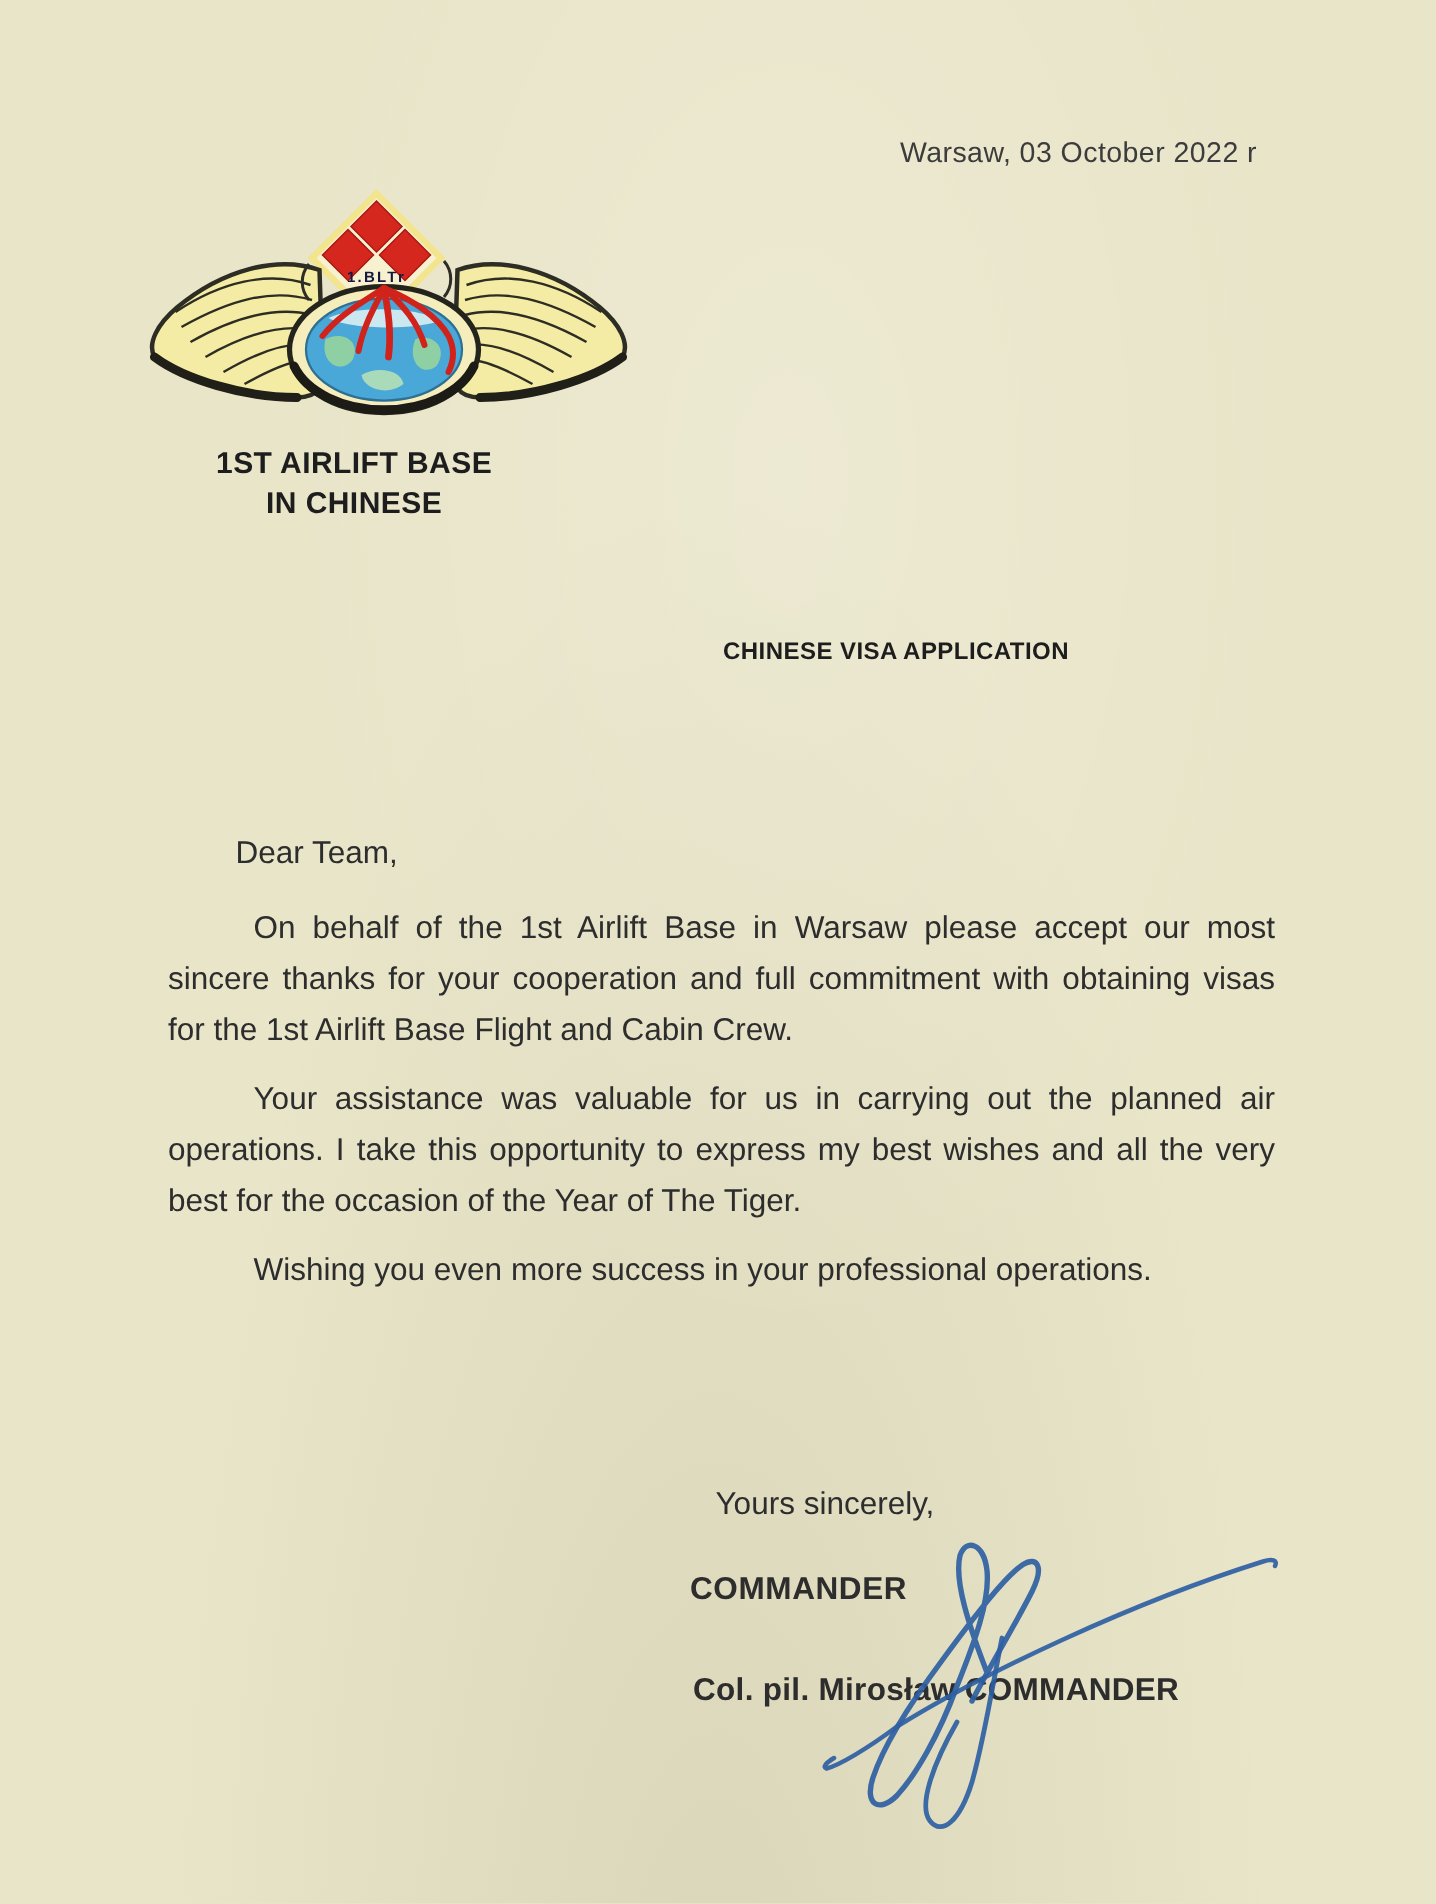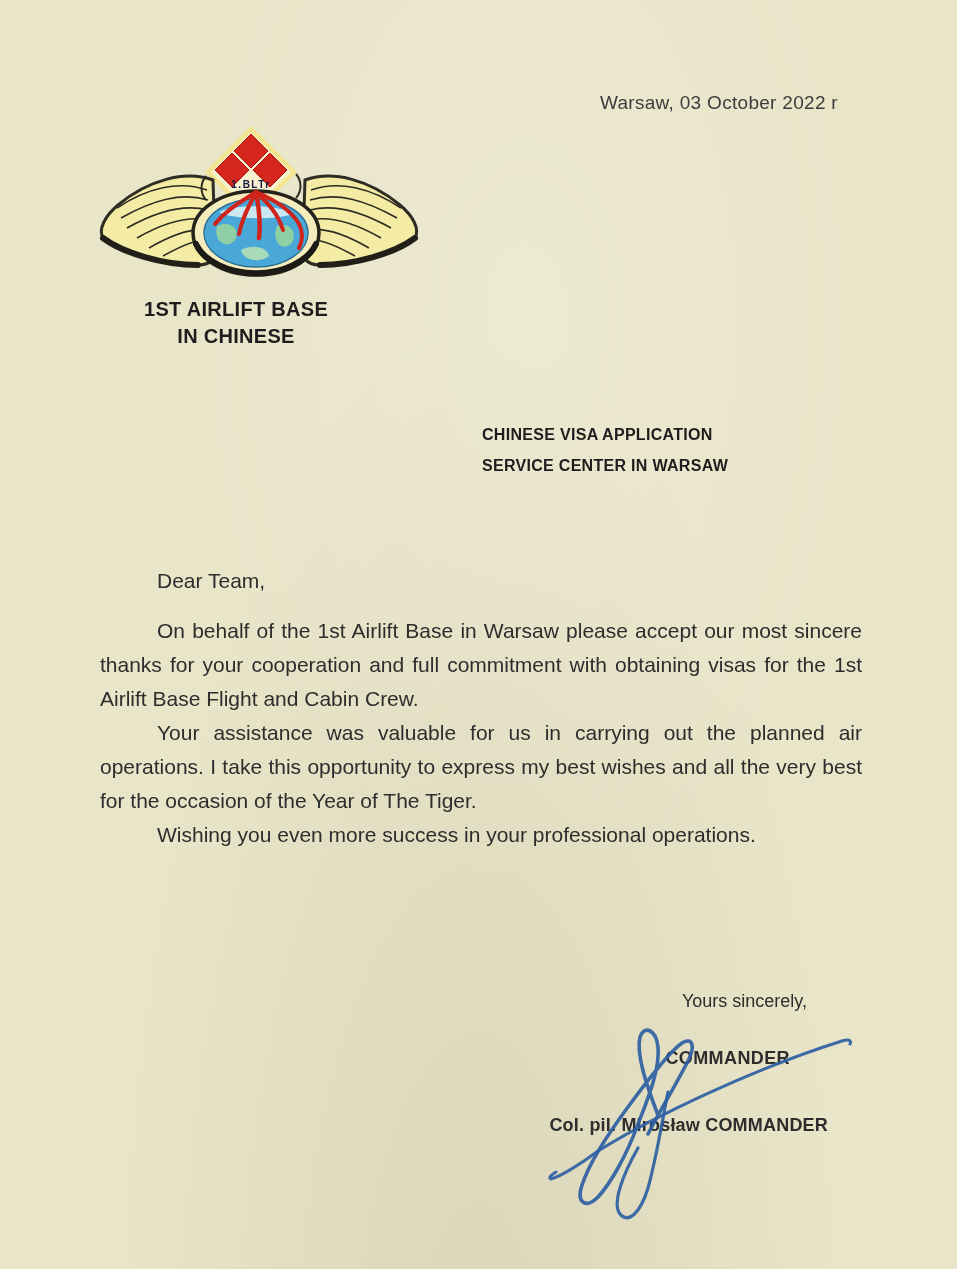--- a/index.html
+++ b/index.html
@@ -26,25 +26,25 @@
   }
   .recipient {
     position:absolute; left:482px; top:419px;
     font-size:16px; font-weight:bold; line-height:31px;
     color:#1d1d1d; letter-spacing:.3px;
   }
   .letter-body {
     position:absolute; left:100px; top:548px; width:762px;
     font-size:21px; line-height:34px; color:var(--ink, #2d2d2d);
   }
-  .salutation { margin:16px 0 16px 0; text-indent:57px; }
-  .para { margin:0; text-indent:57px; text-align:justify; }
+  .salutation { margin:4px 0 16px 0; text-indent:57px; }
+  .para { margin:12px; text-indent:57px; text-align:justify; }
   .valediction, .signer-title, .signer-name {
-    position:absolute; text-align:right; color:var(--ink, #2d2d2d);
-    font-size:18px; white-space:nowrap;
+    position:absolute; text-align:left; color:var(--ink, #2d2d2d);
+    font-size:21px; white-space:nowrap;
   }
   .valediction  { left:477px; top:991px;  width:330px; }
   .signer-title { left:460px; top:1048px; width:330px; font-weight:bold; letter-spacing:.4px; }
   .signer-name  { left:462px; top:1115px; width:366px; font-weight:bold; letter-spacing:.2px; }
   .signature-svg { position:absolute; left:540px; top:1020px; width:332px; height:208px; pointer-events:none; }
   .sig-stroke { fill:none; stroke:var(--signature, #2e5fa3); stroke-linecap:round; stroke-linejoin:round; opacity:.92; }
 </style>
 </head>
 <body>
 
@@ -113,21 +113,20 @@
     <text x="158" y="76" text-anchor="middle" font-size="10" font-weight="bold" letter-spacing="1.5" fill="#17173f">1.BLTr</text>
   </svg>
 
   <div class="sender">
     <div>1ST AIRLIFT BASE</div>
     <div>IN CHINESE</div>
   </div>
 
   <div class="recipient">
     <div>CHINESE VISA APPLICATION</div>
-    <div>SERVICE CENTER IN WARSAW</div>
   </div>
 
   <div class="letter-body">
     <p class="salutation">Dear Team,</p>
     <p class="para">On behalf of the 1st Airlift Base in Warsaw please accept our most sincere thanks for your cooperation and full commitment with obtaining visas for the 1st Airlift Base Flight and Cabin Crew.</p>
     <p class="para">Your assistance was valuable for us in carrying out the planned air operations. I take this opportunity to express my best wishes and all the very best for the occasion of the Year of The Tiger.</p>
     <p class="para">Wishing you even more success in your professional operations.</p>
   </div>
 
   <div class="valediction">Yours sincerely,</div>

